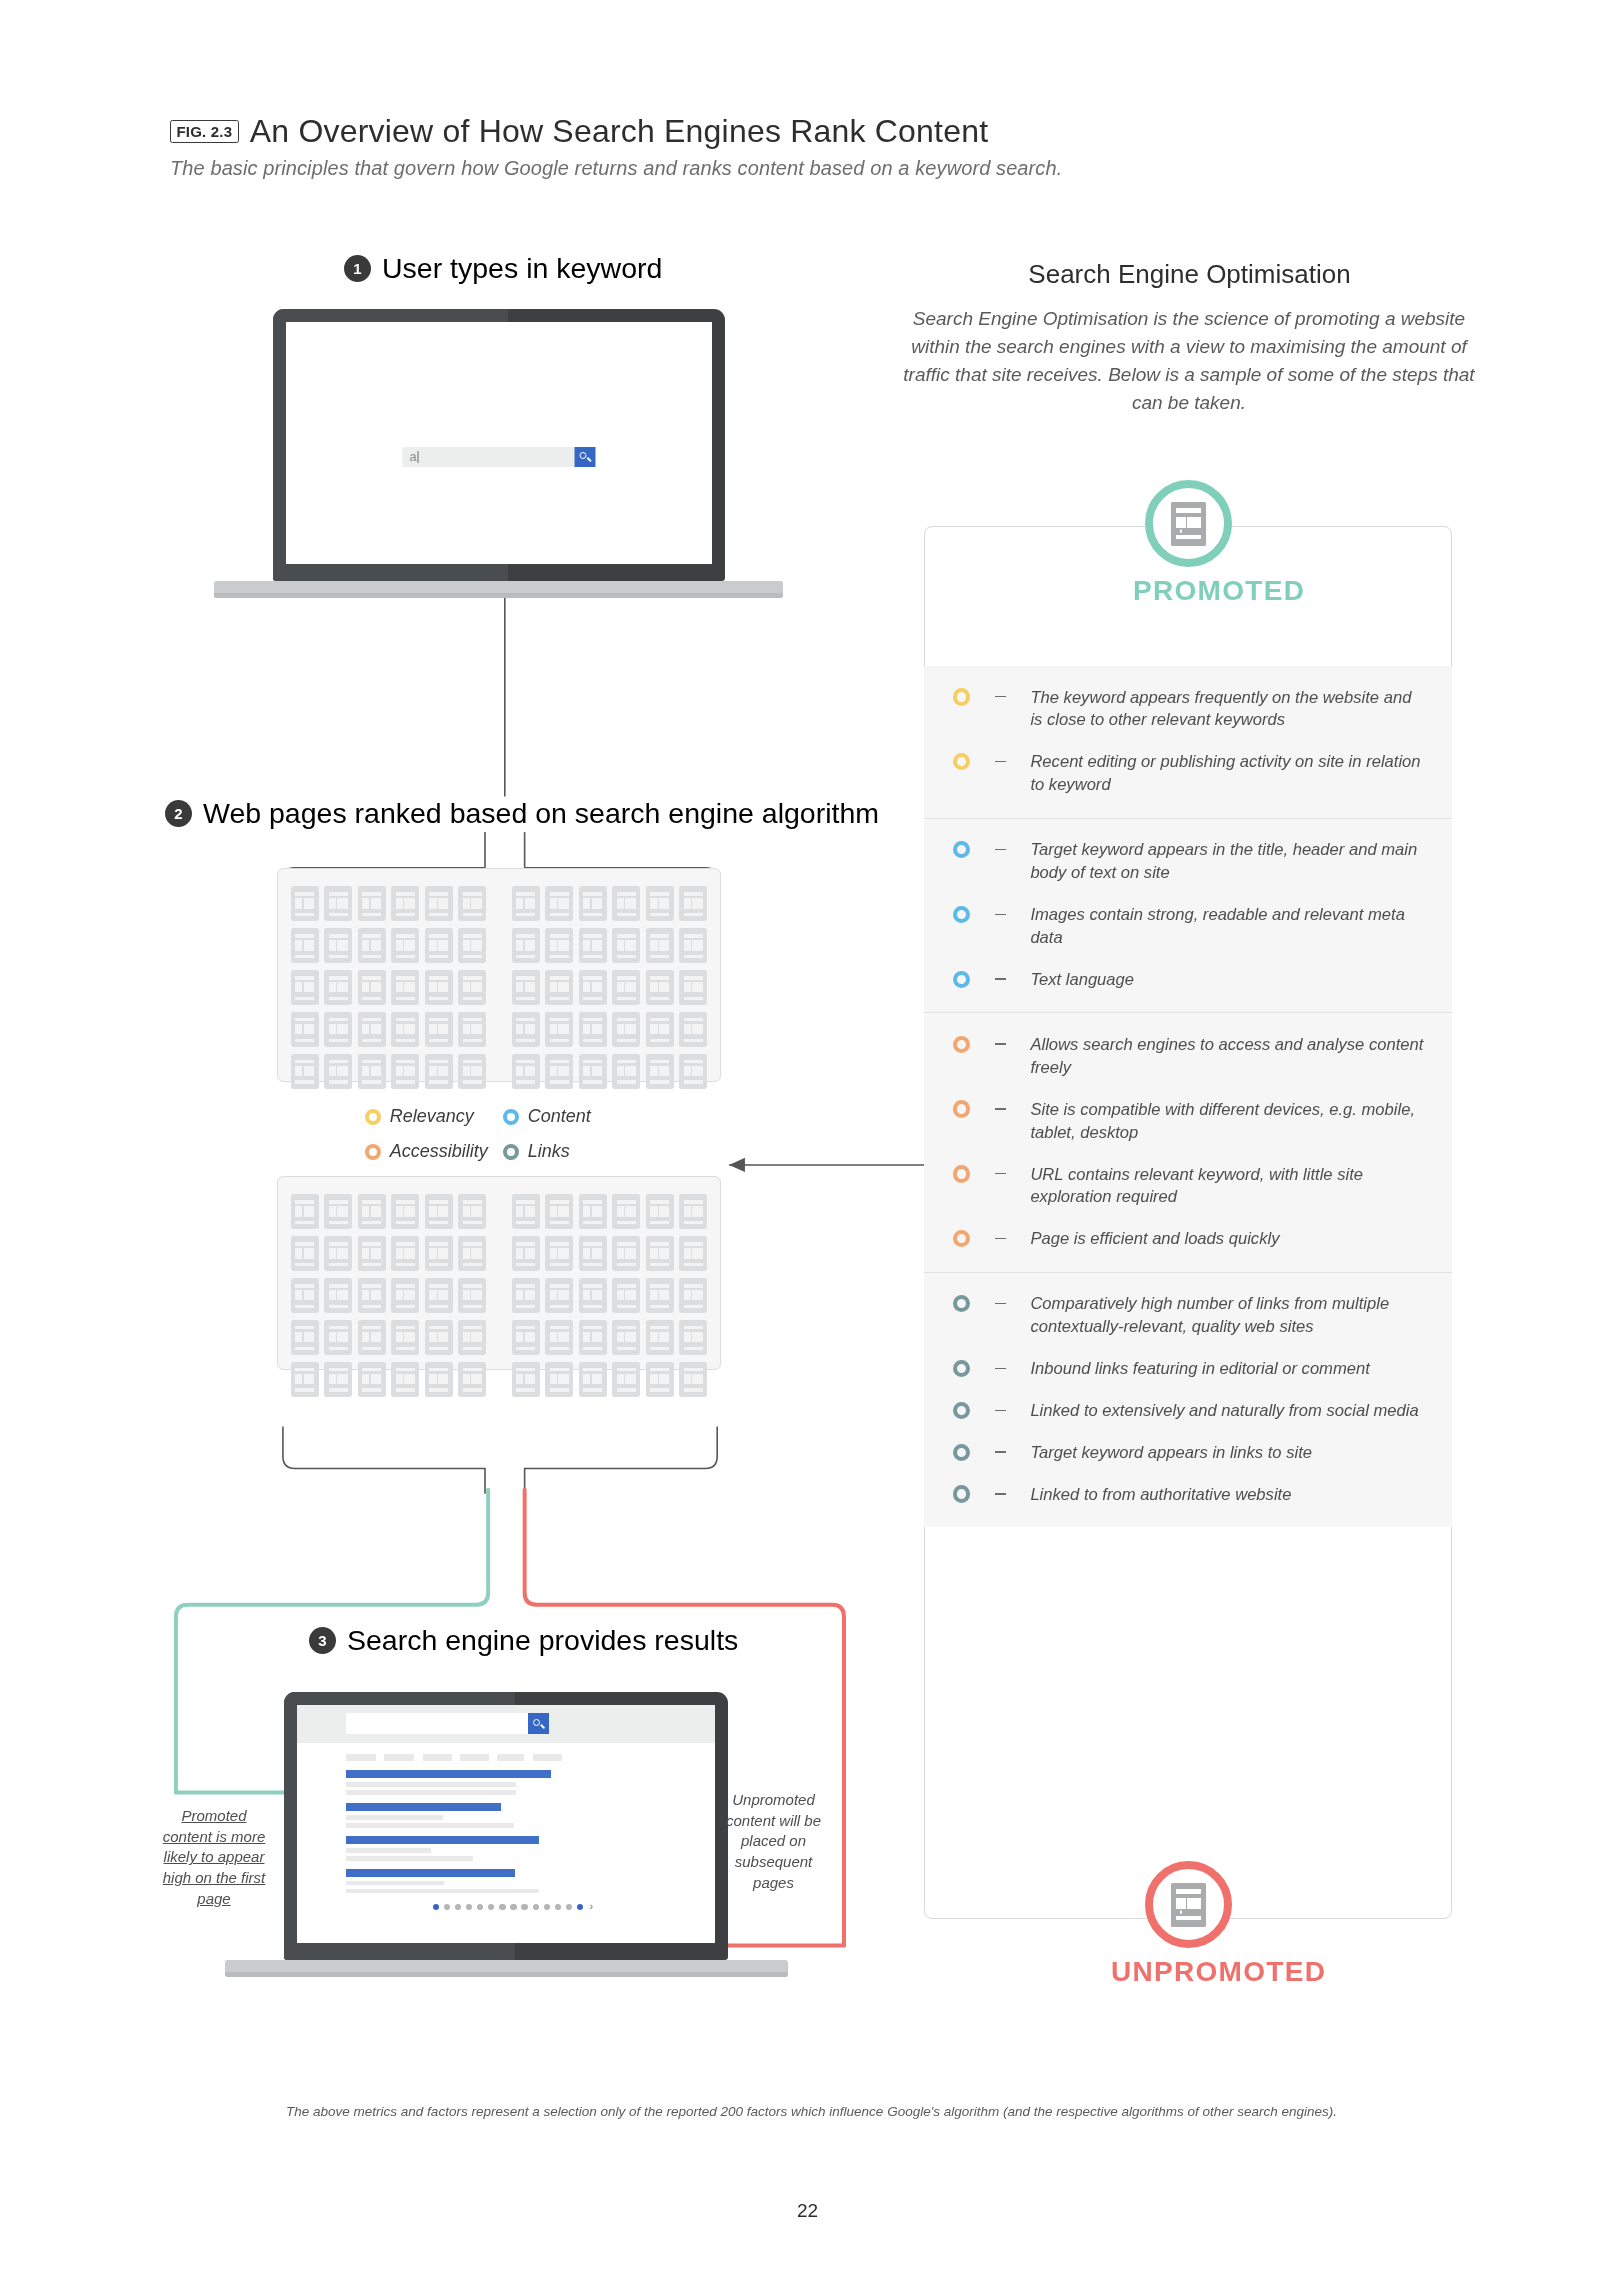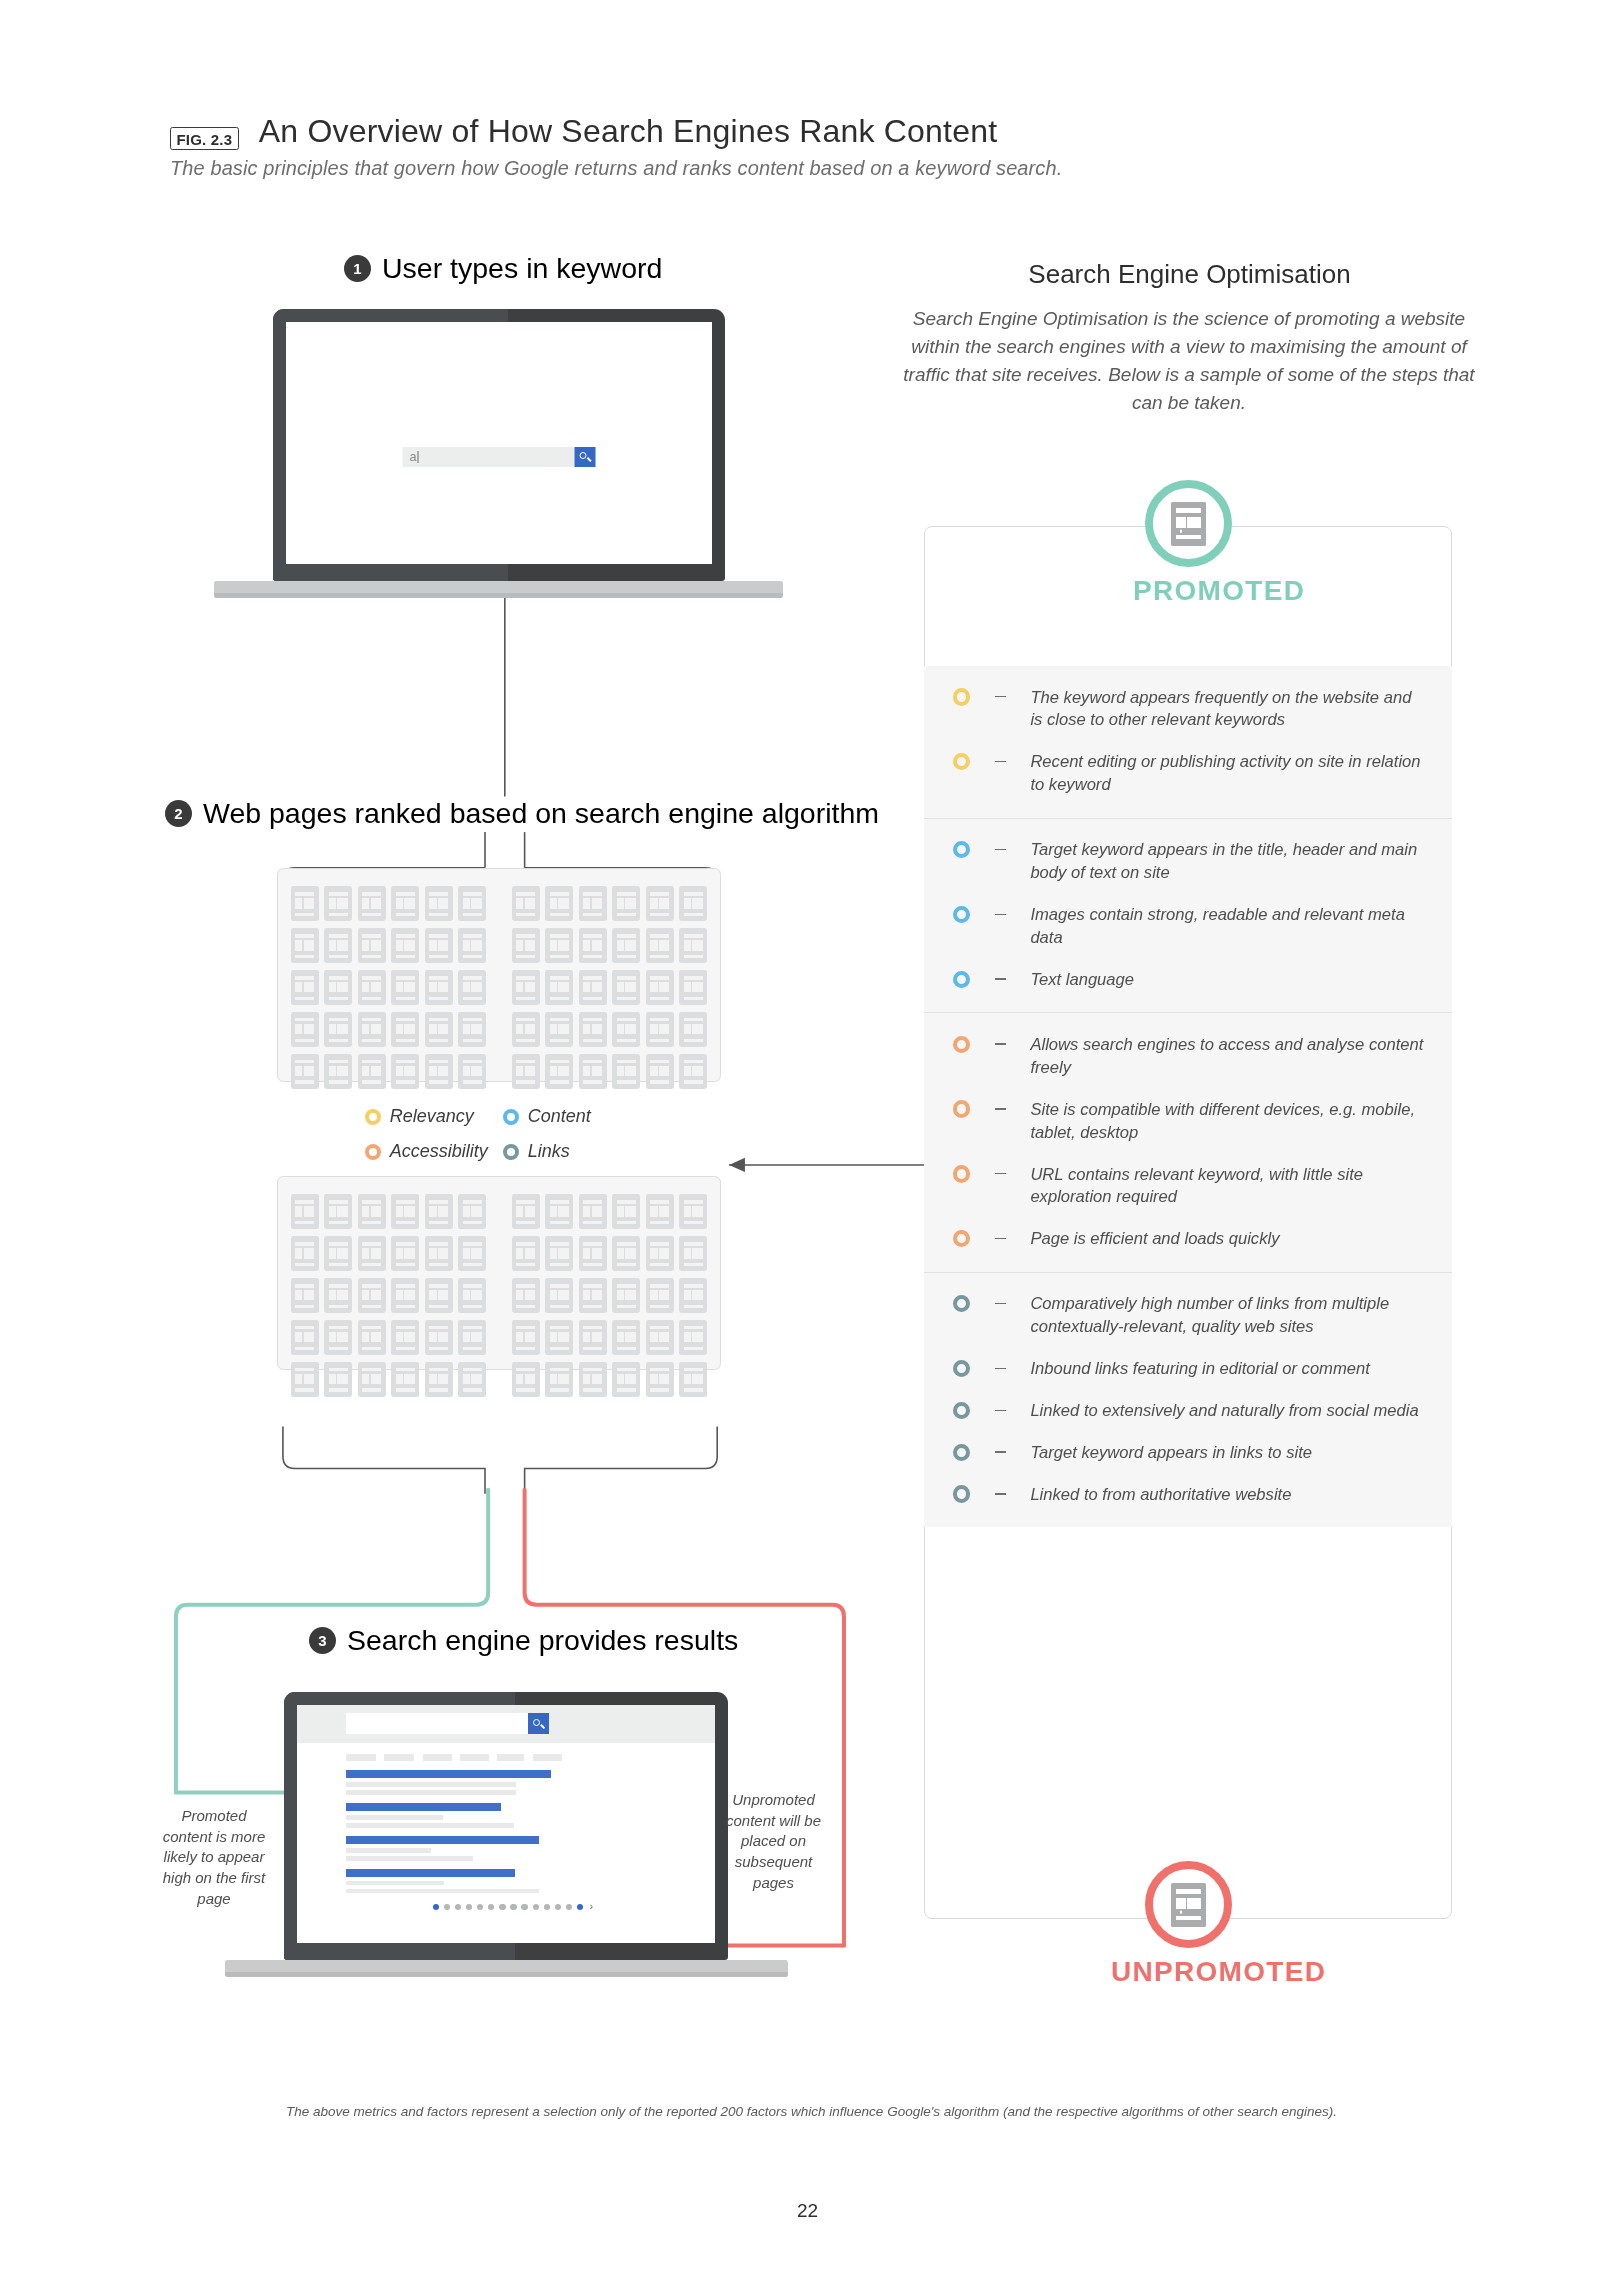--- a/index.html
+++ b/index.html
@@ -4,21 +4,21 @@
 <style>
   html,body{margin:0;padding:0;}
   body{
     width:1623px;height:2295px;background:#ffffff;
     font-family:"Liberation Sans",sans-serif;
     color:#3c3c3c;position:relative;overflow:hidden;
   }
   .page{position:absolute;inset:0;}
 
   
-  .fig-header{position:absolute;left:170px;top:113px;display:flex;align-items:flex-end;gap:20px;}
+  .fig-header{position:absolute;left:170px;top:113px;display:flex;align-items:center;gap:11px;}
   .fig-tag{
     border:1.6px solid #3a3a3a;border-radius:2.4px;padding:3.2px 5.5px 2.4px 5.5px;
     font-size:15px;font-weight:700;letter-spacing:0.2px;color:#2e2e2e;line-height:1;
   }
   .fig-title{font-size:32px;font-weight:400;color:#2e2e2e;letter-spacing:0.2px;white-space:nowrap;}
   .fig-sub{
     position:absolute;left:170px;top:157px;font-size:20px;font-style:italic;color:#6e6e6e;
     white-space:nowrap;letter-spacing:0.1px;
   }
 
@@ -154,21 +154,21 @@
   .doc:after{content:"";position:absolute;left:14%;top:35%;width:28%;height:26%;background:#fff;
     box-shadow:0 8.7px 0 -4px #fff;}
   .doc em{position:absolute;right:14%;top:35%;width:40%;height:26%;background:#fff;display:block;}
   .doc u{position:absolute;left:14%;bottom:14%;width:72%;height:11%;background:#fff;display:block;}
   .badge .txt{font-size:28px;font-weight:700;letter-spacing:1.3px;margin-top:8px;}
   #badge-promoted{top:480px;}
   #badge-unpromoted{top:1861px;}
 
   
   .ann{position:absolute;font-size:15px;font-style:italic;color:#4e4e4e;text-align:center;line-height:1.38;}
-  #ann-left{left:160px;top:1806px;width:108px;}
+  #ann-left{left:160px;top:1806px;width:108px;text-decoration:underline;}
   #ann-right{left:718px;top:1790px;width:111px;}
 
   
   .footnote{
     position:absolute;left:0;right:0;top:2104px;text-align:center;
     font-size:13.5px;font-style:italic;color:#5a5a5a;
   }
   .pagenum{position:absolute;left:0;right:8px;top:2200px;text-align:center;font-size:19px;color:#2e2e2e;}
 
   svg.overlay{position:absolute;left:0;top:0;width:1623px;height:2295px;pointer-events:none;}

